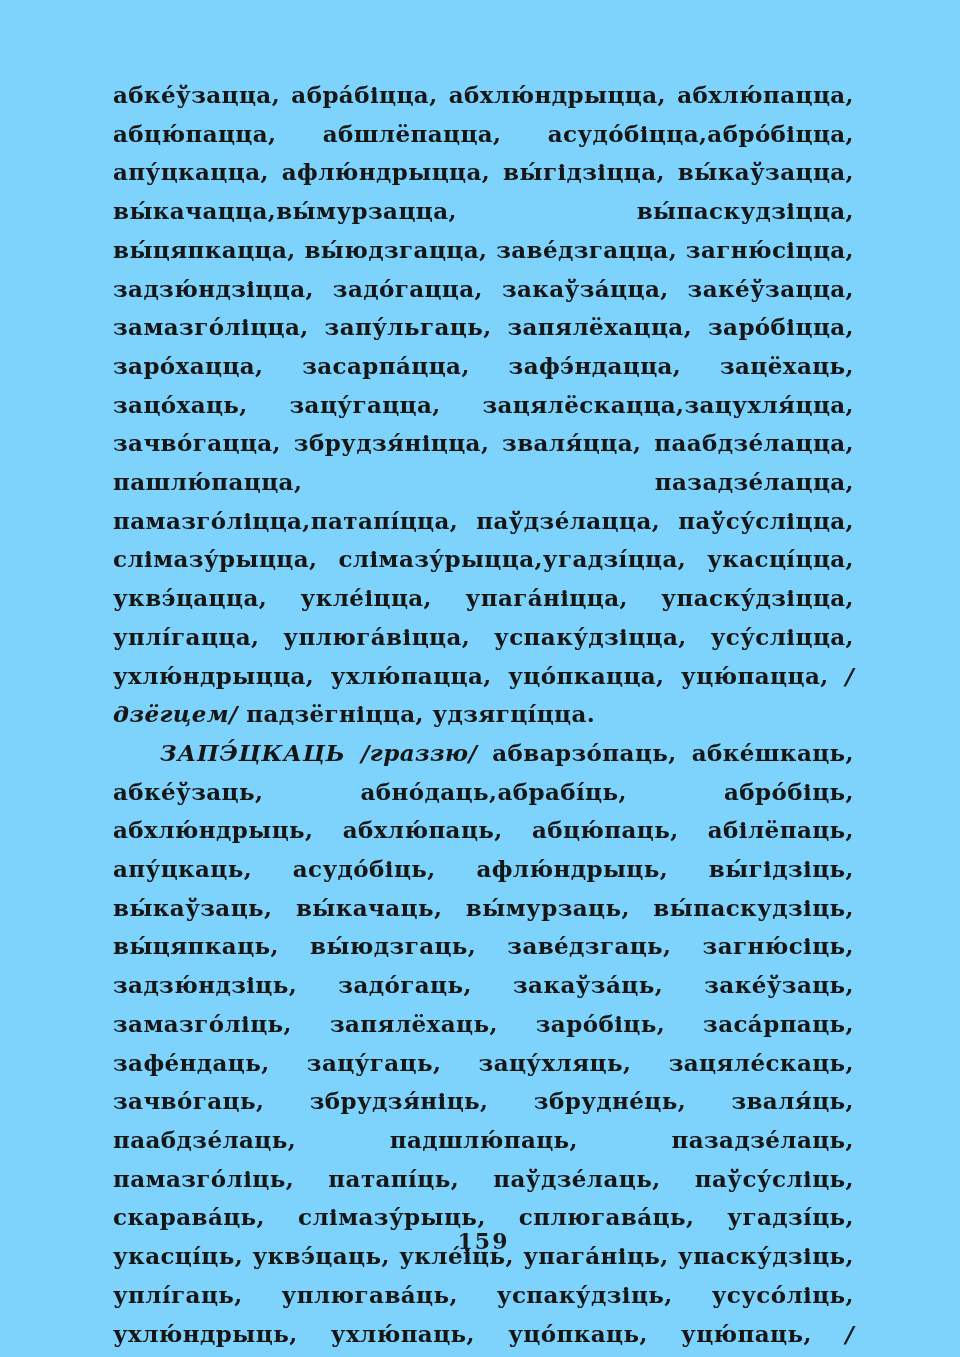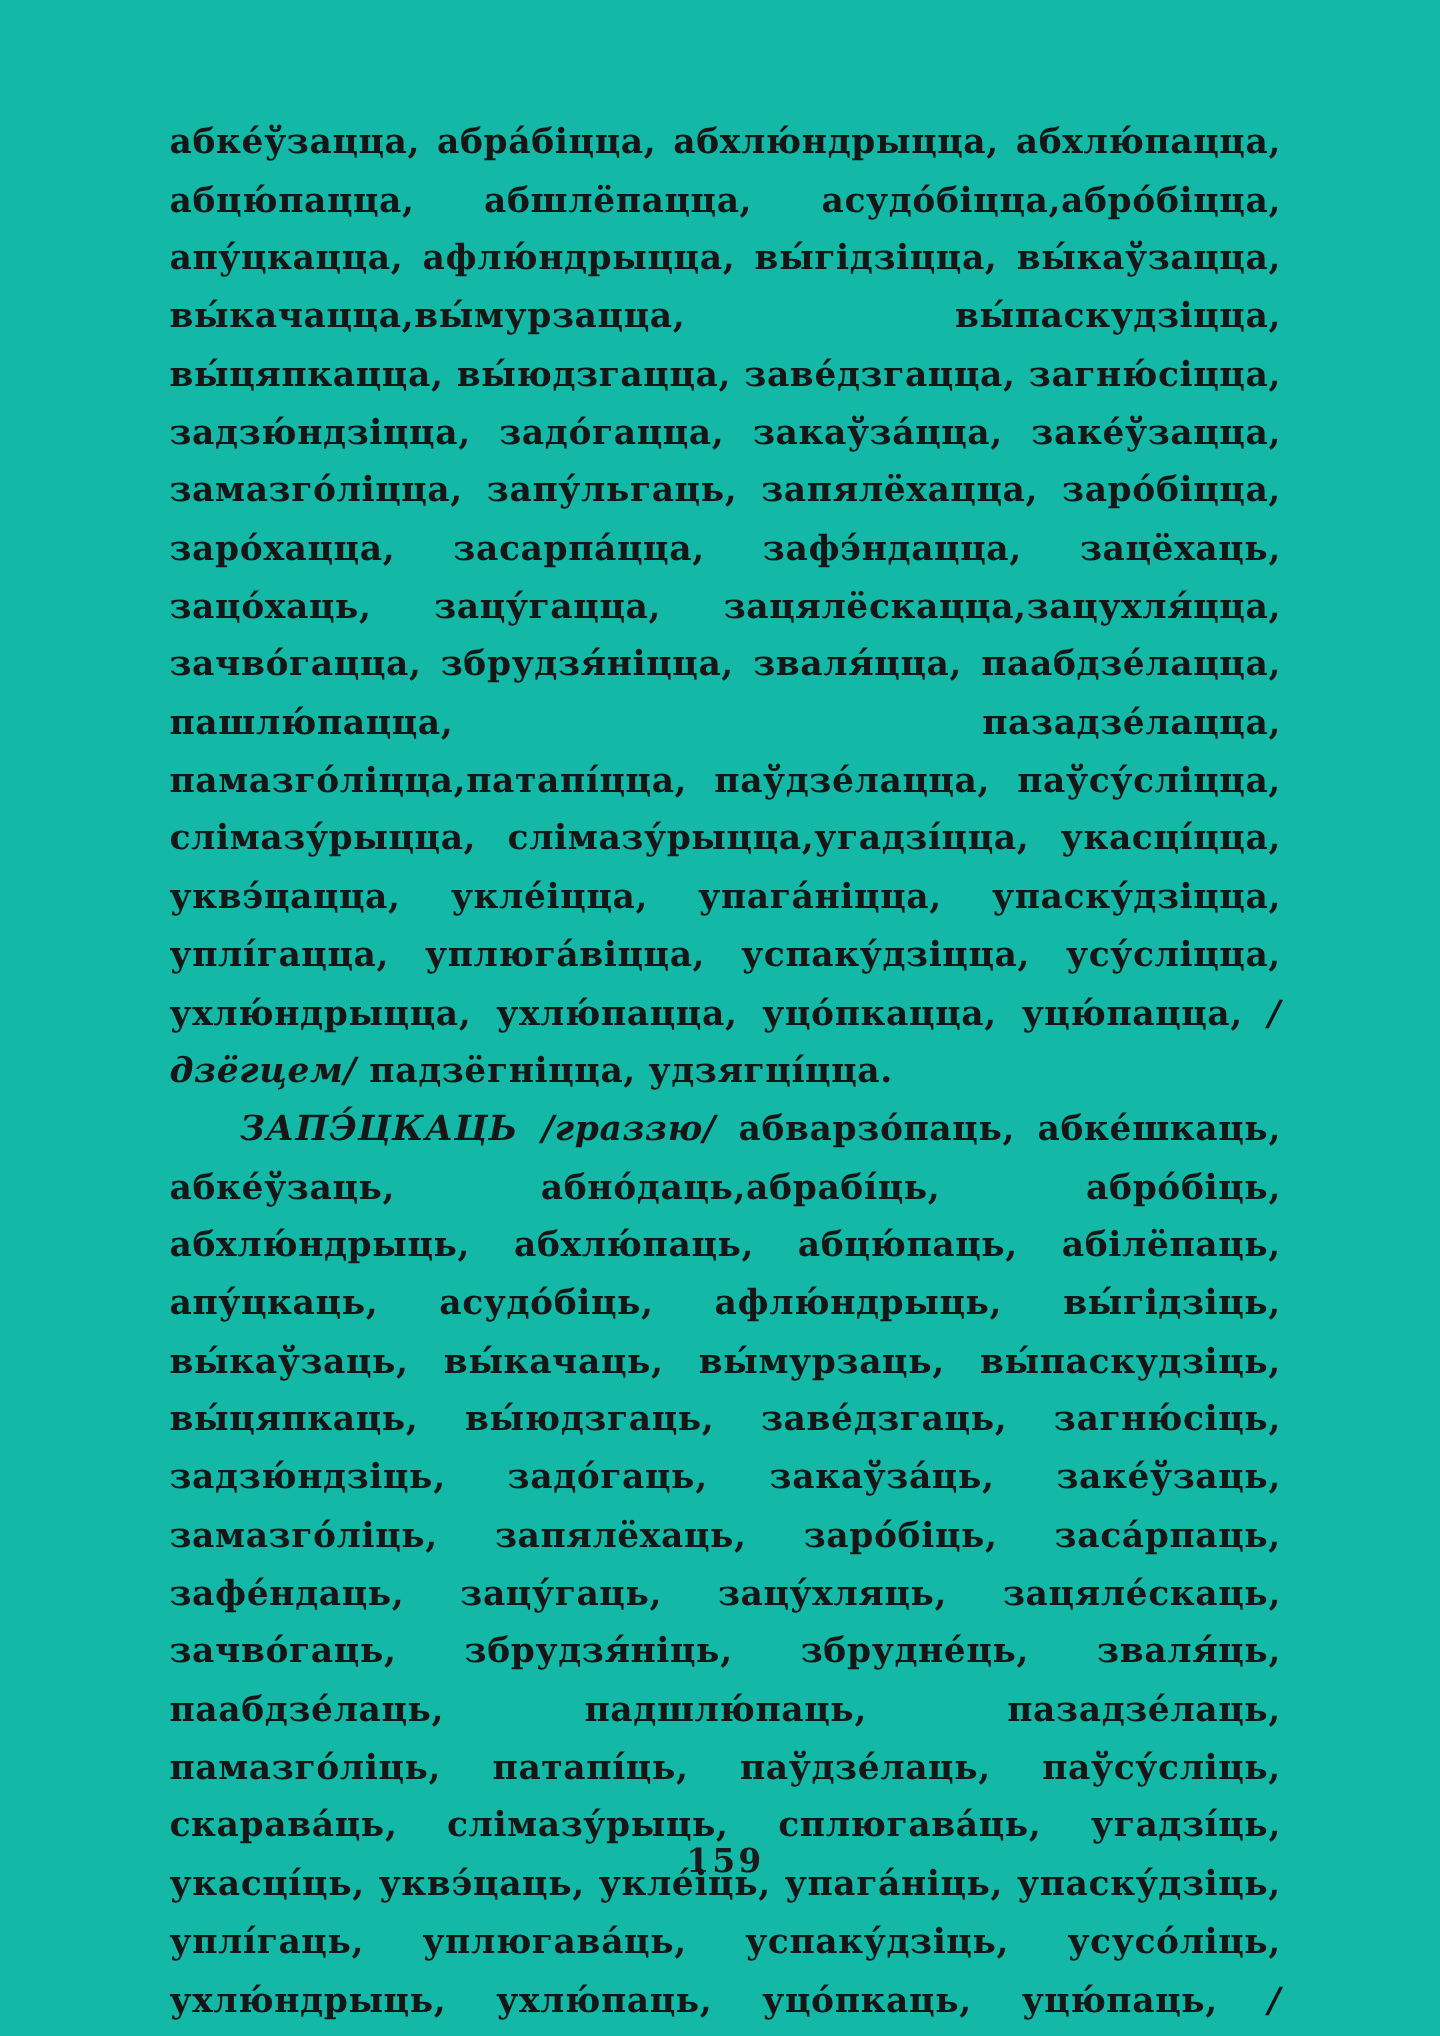--- a/index.html
+++ b/index.html
@@ -12,21 +12,21 @@
     background: #fbfbfa;
     position: relative;
     overflow: hidden;
     font-family: "DejaVu Serif", "Liberation Serif", serif;
   }
   .scan-page {
     position: absolute;
     left: 0; top: 0;
     width: 960px;
     height: 1357px;
-    background: #14b8a6;
+    background: #7dd3fc;
   }
   .text-block {
     position: absolute;
     left: 113px;
     top: 76px;
     width: 741px;
     color: #161616;
     font-size: 23px;
     font-weight: 700;
     line-height: 38.7px;

